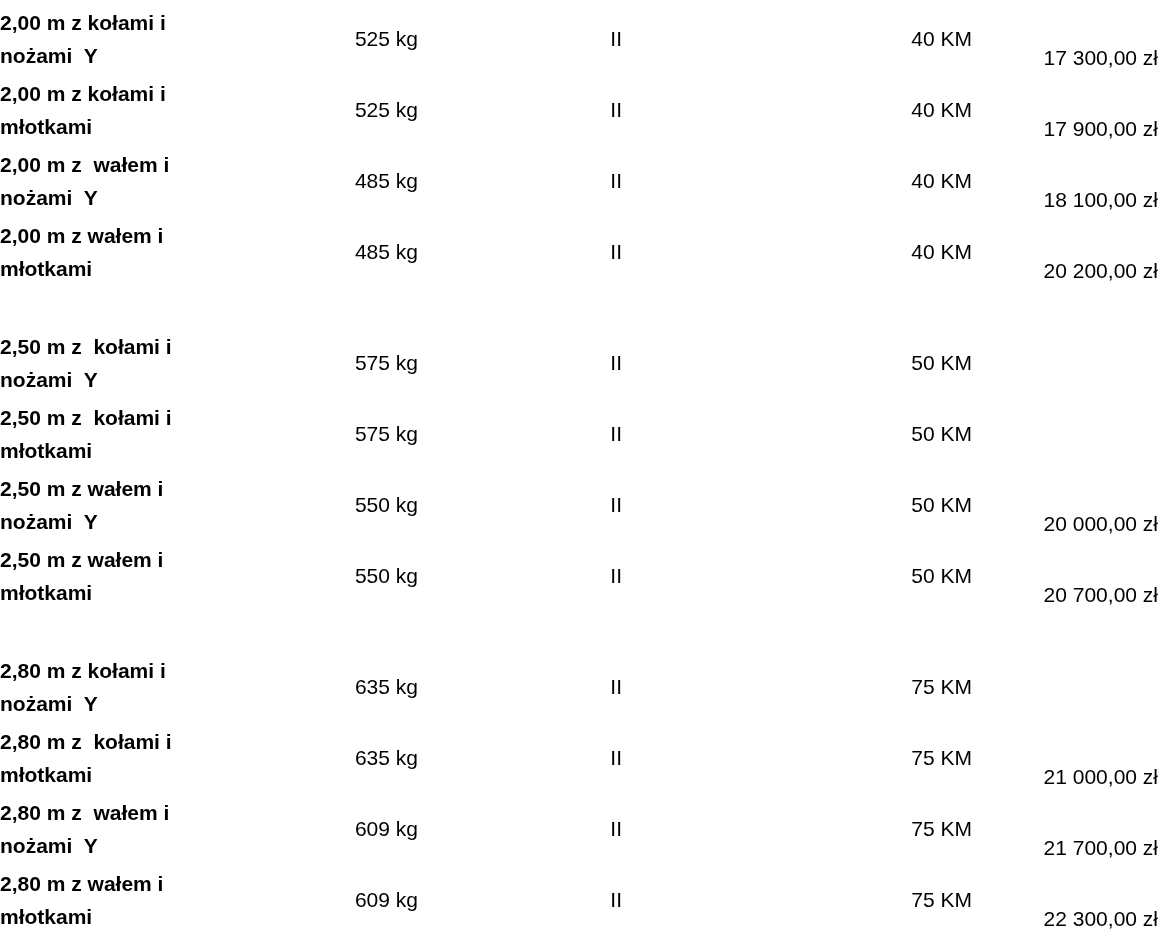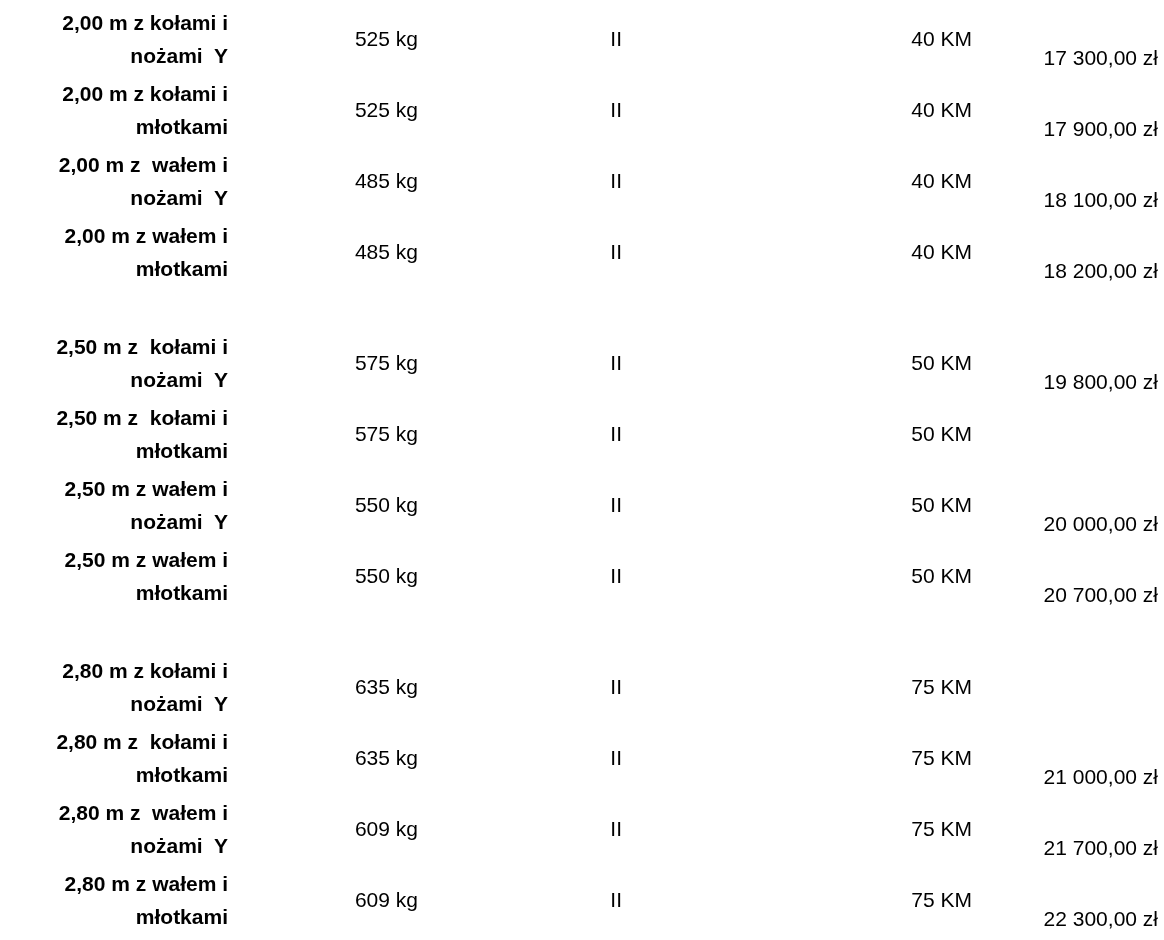--- a/index.html
+++ b/index.html
@@ -28,21 +28,21 @@
     align-items: center;
   }
   .spacer {
     height: 40px;
   }
   .cell {
     font-size: 21px;
   }
   .name {
     font-weight: bold;
-    text-align: right;
+    text-align: left;
     white-space: pre-wrap;
     line-height: 33px;
   }
   .val {
     text-align: right;
   }
   .price {
     text-align: right;
     padding-right: 6px;
     margin-top: 39px;
@@ -79,32 +79,31 @@
     <div class="cell val">40 KM</div>
     <div class="cell price">18 100,00 zł</div>
   </div>
 
   <div class="row">
     <div class="cell name">2,00 m z wałem i
 młotkami</div>
     <div class="cell val">485 kg</div>
     <div class="cell val">II</div>
     <div class="cell val">40 KM</div>
-    <div class="cell price">18 200,00 zł</div>
+    <div class="cell price">20 200,00 zł</div>
   </div>
 
   <div class="spacer"></div>
 
   <div class="row">
     <div class="cell name">2,50 m z  kołami i
 nożami  Y</div>
     <div class="cell val">575 kg</div>
     <div class="cell val">II</div>
     <div class="cell val">50 KM</div>
-    <div class="cell price">19 800,00 zł</div>
   </div>
 
   <div class="row">
     <div class="cell name">2,50 m z  kołami i
 młotkami</div>
     <div class="cell val">575 kg</div>
     <div class="cell val">II</div>
     <div class="cell val">50 KM</div>
   </div>
 

